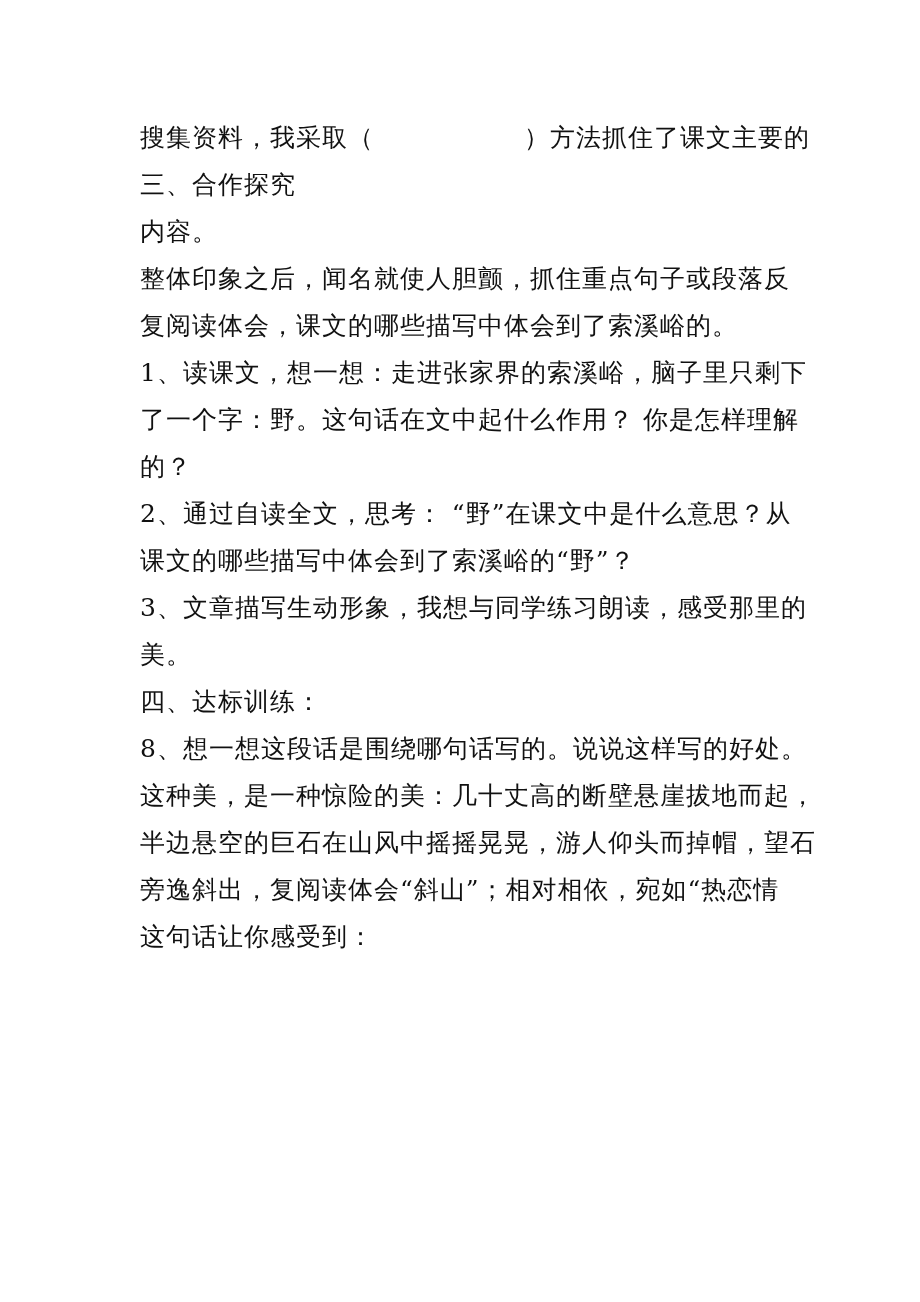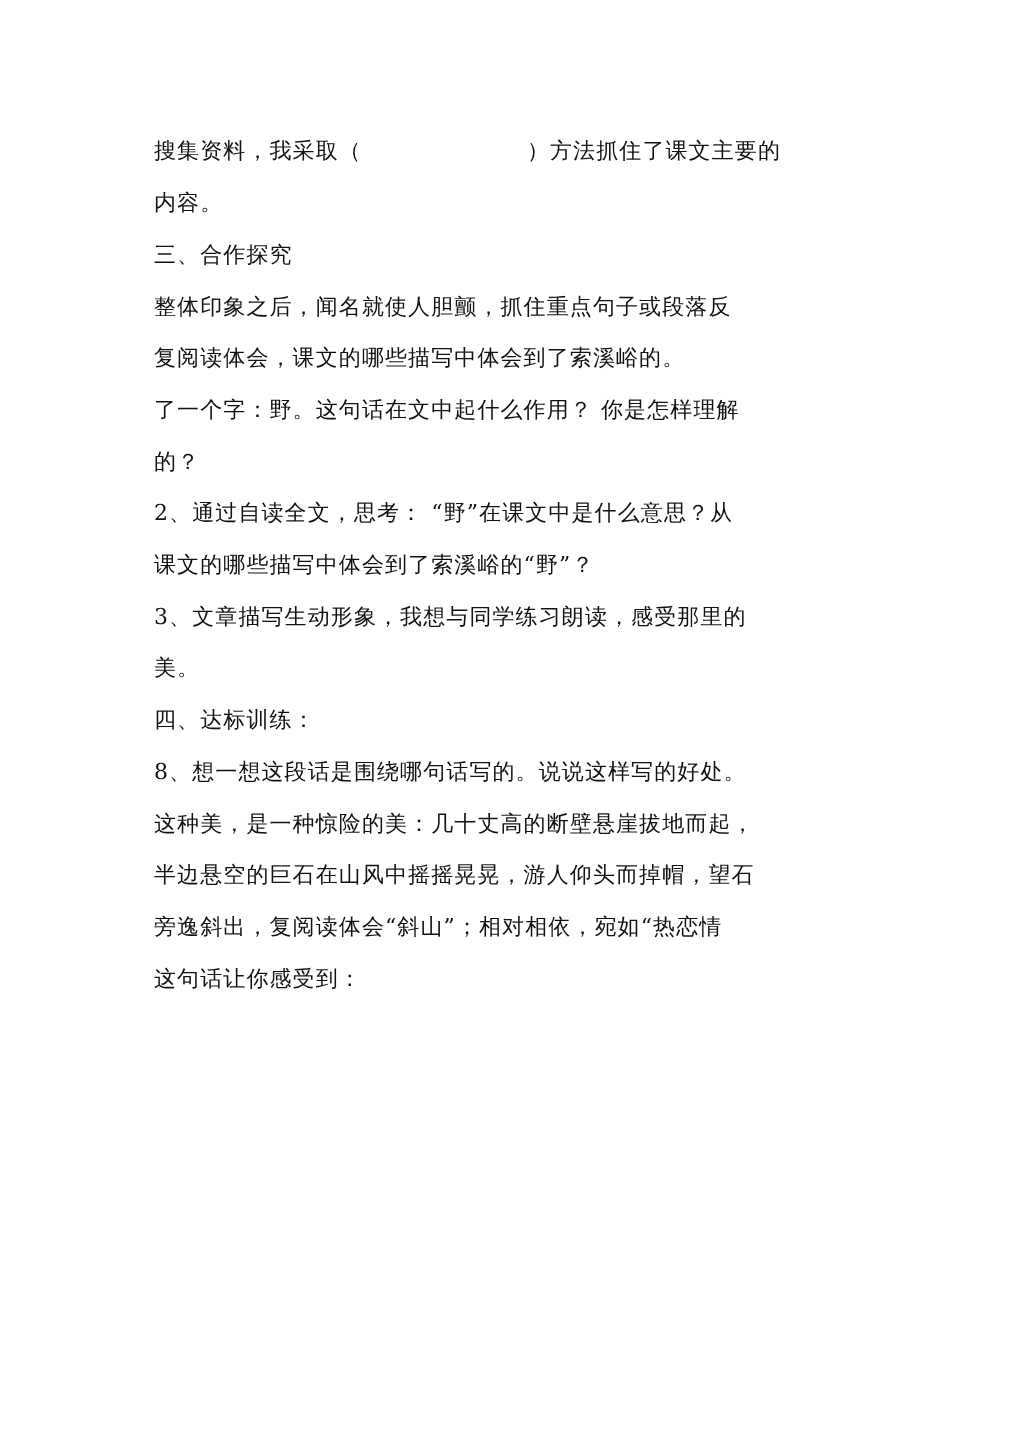--- a/index.html
+++ b/index.html
@@ -17,40 +17,41 @@
     }
     .page {
       position: absolute;
       left: 140px;
       top: 114px;
       width: 650px;
     }
     .line {
       height: 47px;
       line-height: 47px;
-      font-size: 20px;
+      font-size: 25px;
       white-space: nowrap;
       letter-spacing: 1px;
     }
     .blank {
       display: inline-block;
       width: 150px;
     }
   </style>
 </head>
 <body>
 
 <div class="page">
   <div class="line">
     <span>搜集资料，我采取（</span><span class="blank"></span><span>）方法抓住了课文主要的</span>
   </div>
+  <div class="line">三、合作探究</div>
   <div class="line">内容。</div>
-  <div class="line">三、合作探究</div>
   <div class="line">整体印象之后，闻名就使人胆颤，抓住重点句子或段落反</div>
   <div class="line">复阅读体会，课文的哪些描写中体会到了索溪峪的。</div>
+  <div class="line">1、读课文，想一想：走进张家界的索溪峪，脑子里只剩下</div>
   <div class="line">了一个字：野。这句话在文中起什么作用？ 你是怎样理解</div>
   <div class="line">的？</div>
   <div class="line">2、通过自读全文，思考：  “野”在课文中是什么意思？从</div>
   <div class="line">课文的哪些描写中体会到了索溪峪的“野”？</div>
   <div class="line">3、文章描写生动形象，我想与同学练习朗读，感受那里的</div>
   <div class="line">美。</div>
   <div class="line">四、达标训练：</div>
   <div class="line">8、想一想这段话是围绕哪句话写的。说说这样写的好处。</div>
   <div class="line">这种美，是一种惊险的美：几十丈高的断壁悬崖拔地而起，</div>
   <div class="line">半边悬空的巨石在山风中摇摇晃晃，游人仰头而掉帽，望石</div>

